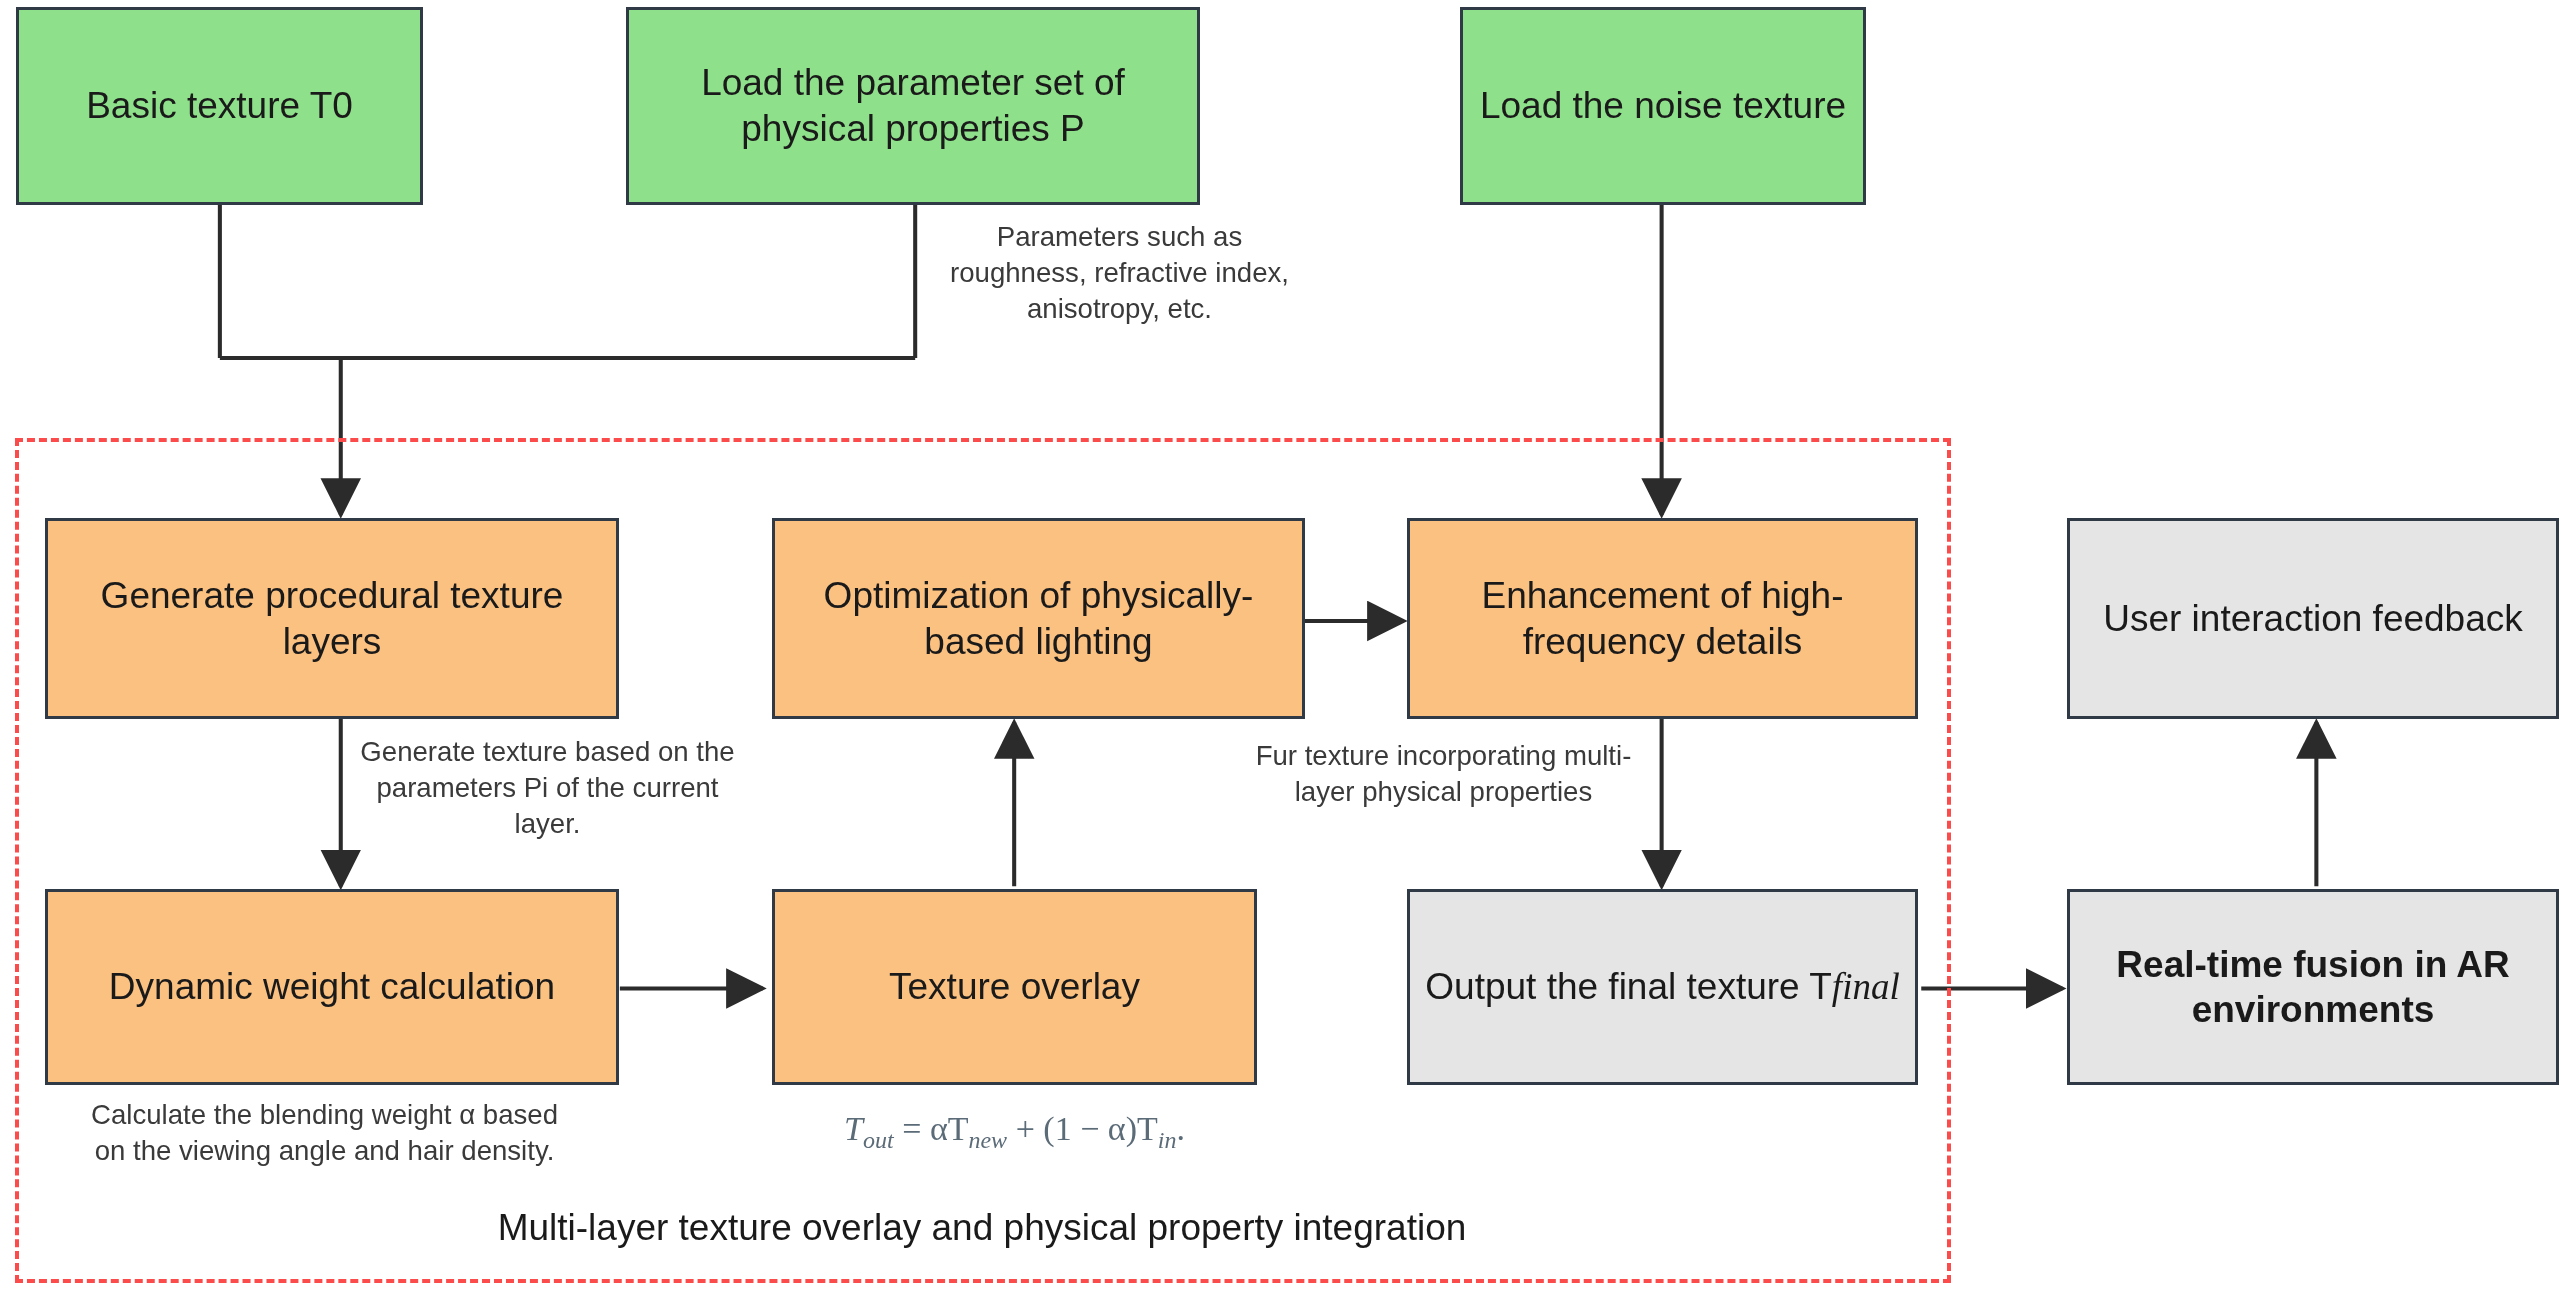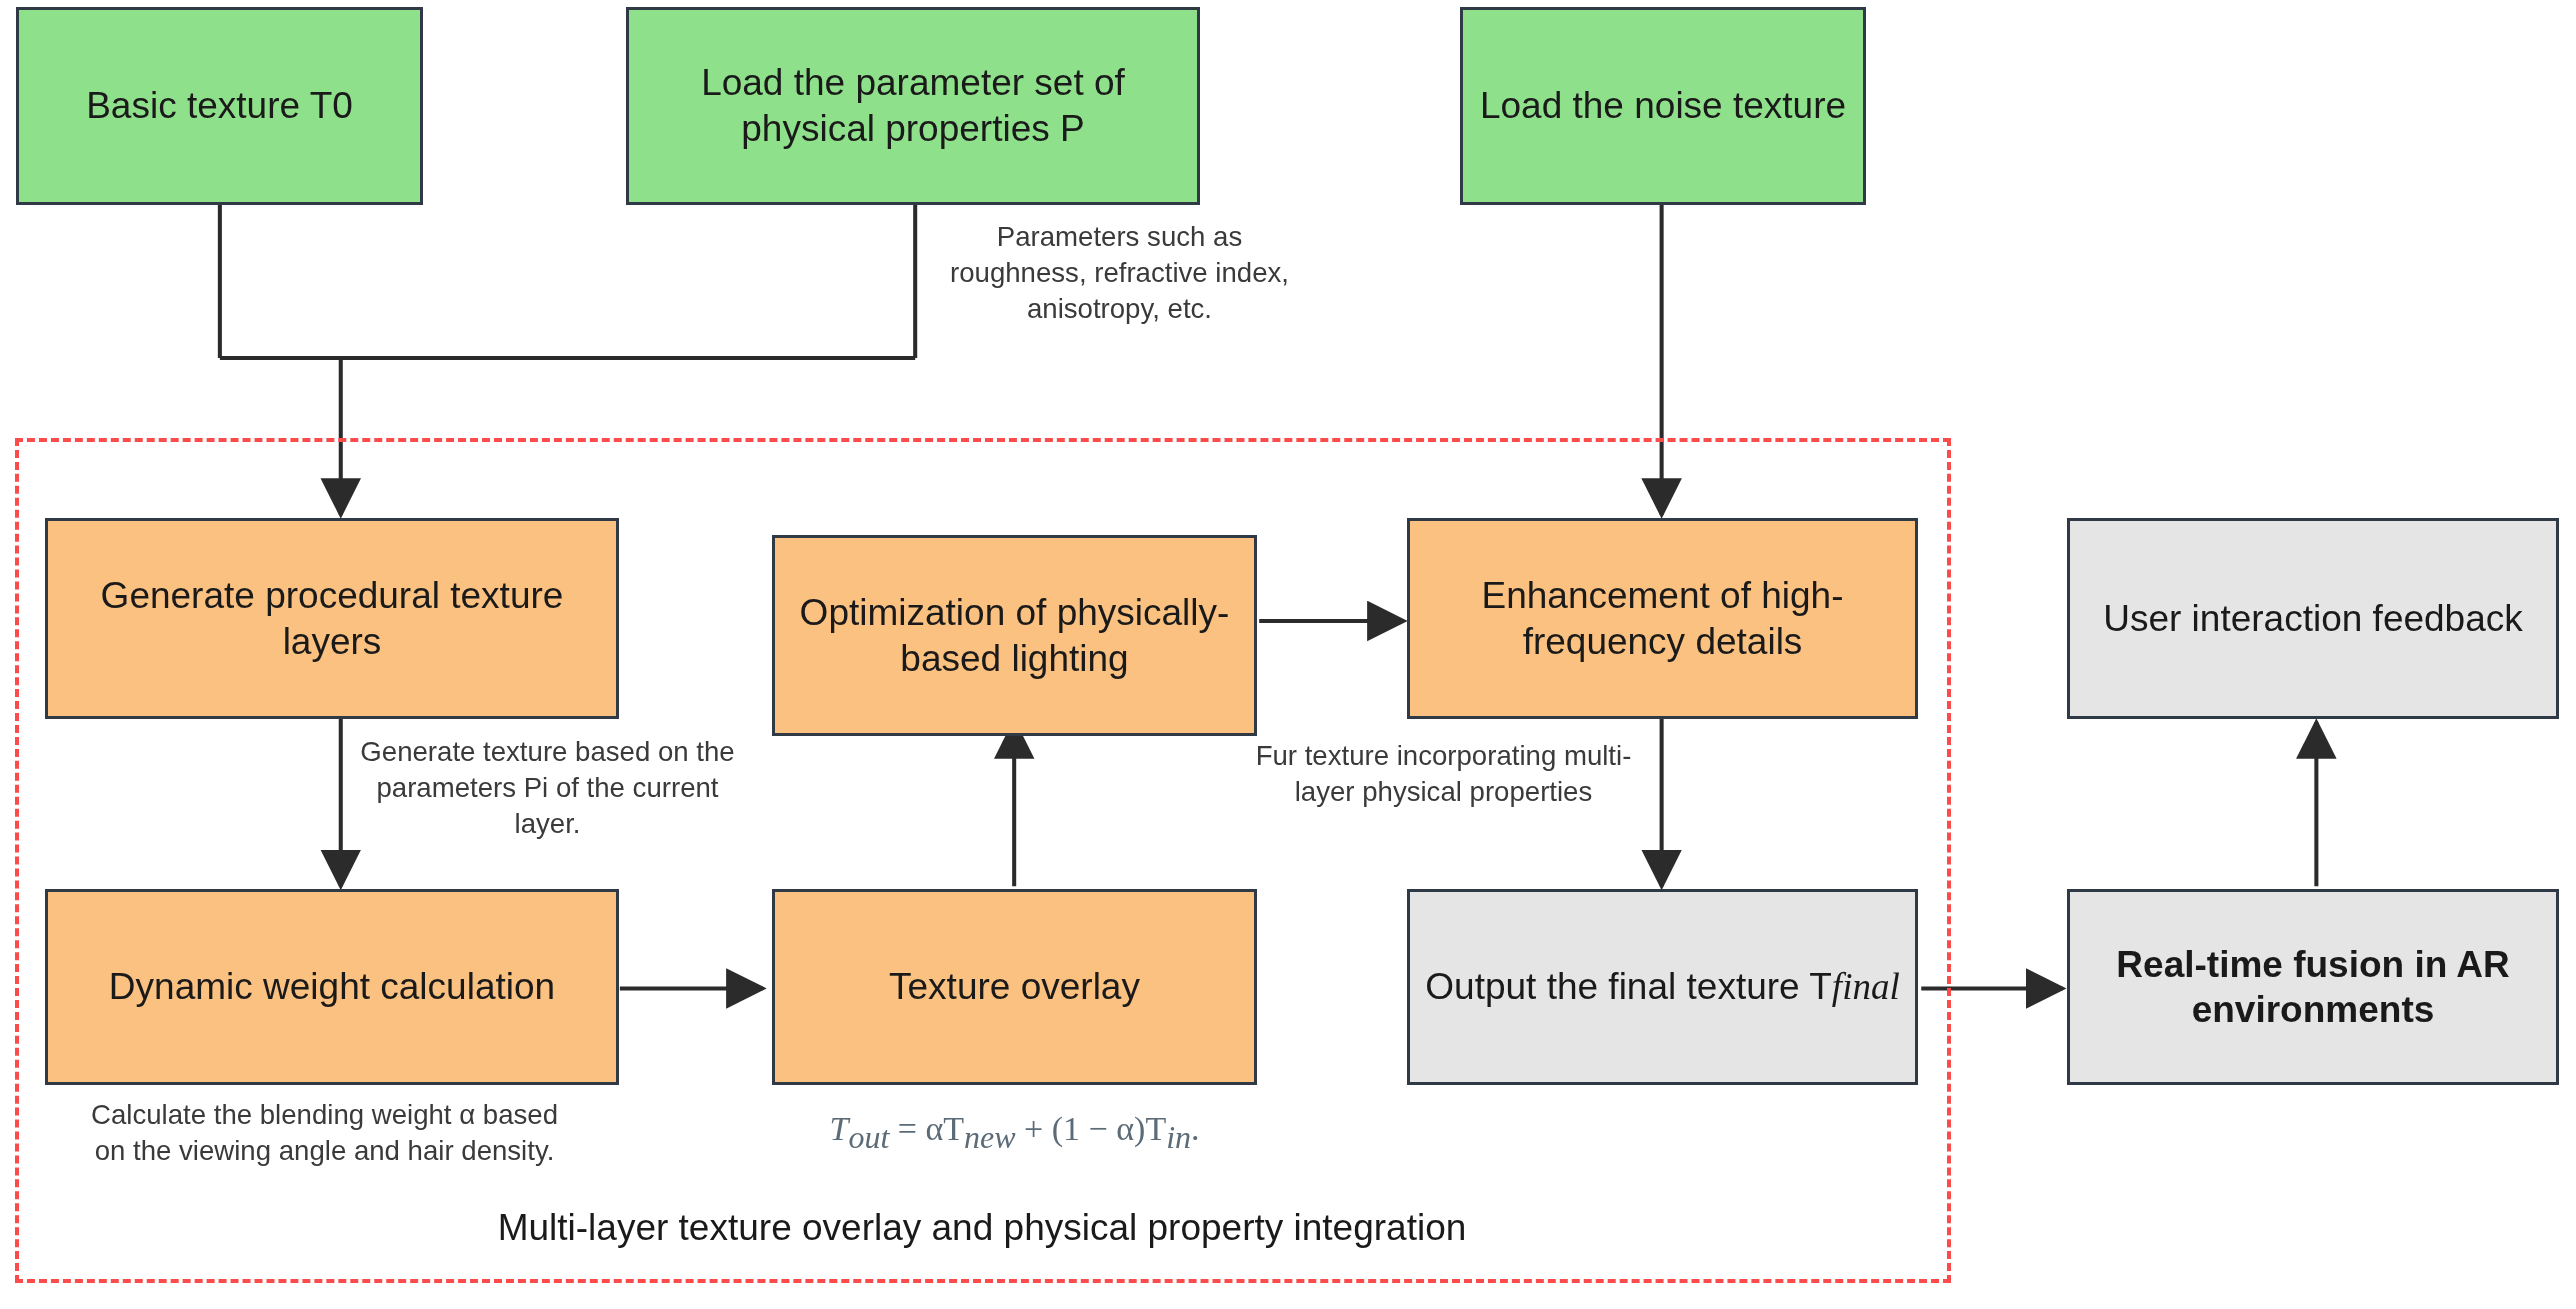--- a/index.html
+++ b/index.html
@@ -37,21 +37,21 @@
   .caption{
     position:absolute;text-align:center;color:#1a1a1a;
     font-size:37px;z-index:4;
   }
 
   .formula{
     position:absolute;text-align:center;color:#5b6b78;
     font-family:"Liberation Serif", serif;
     font-size:34px;font-style:italic;z-index:4;white-space:nowrap;
   }
-  .formula .sub{font-size:32px;vertical-align:sub;font-style:italic;}
+  .formula .sub{font-size:24px;vertical-align:sub;font-style:italic;}
   .formula .up{font-style:normal;text-align:right;}
 
   .ital{font-family:"Liberation Serif", serif;font-style:italic;}
 </style>
 </head>
 <body>
 
 <div id="stage">
 
   <div class="dashbox" style="left:14.6px;top:438px;width:1936px;height:845px;"></div>
@@ -98,21 +98,21 @@
   <div class="node green" style="left:1460px;top:6.5px;width:406px;height:198px;">
     <span>Load the noise texture</span>
   </div>
 
   <div class="note" style="left:937px;top:219px;width:365px;">Parameters such as roughness, refractive index, anisotropy, etc.</div>
 
   <div class="node orange" style="left:45px;top:518px;width:574px;height:201px;">
     <span>Generate procedural texture layers</span>
   </div>
 
-  <div class="node orange" style="left:772px;top:518px;width:485px;height:201px;margin-top:17px;">
+  <div class="node orange" style="left:772px;top:518px;width:533px;height:201px;">
     <span>Optimization of physically-based lighting</span>
   </div>
 
   <div class="node orange" style="left:1407px;top:518px;width:511px;height:201px;">
     <span>Enhancement of high-frequency details</span>
   </div>
 
   <div class="node pink" style="left:2067px;top:518px;width:492px;height:201px;">
     <span>User interaction feedback</span>
   </div>

